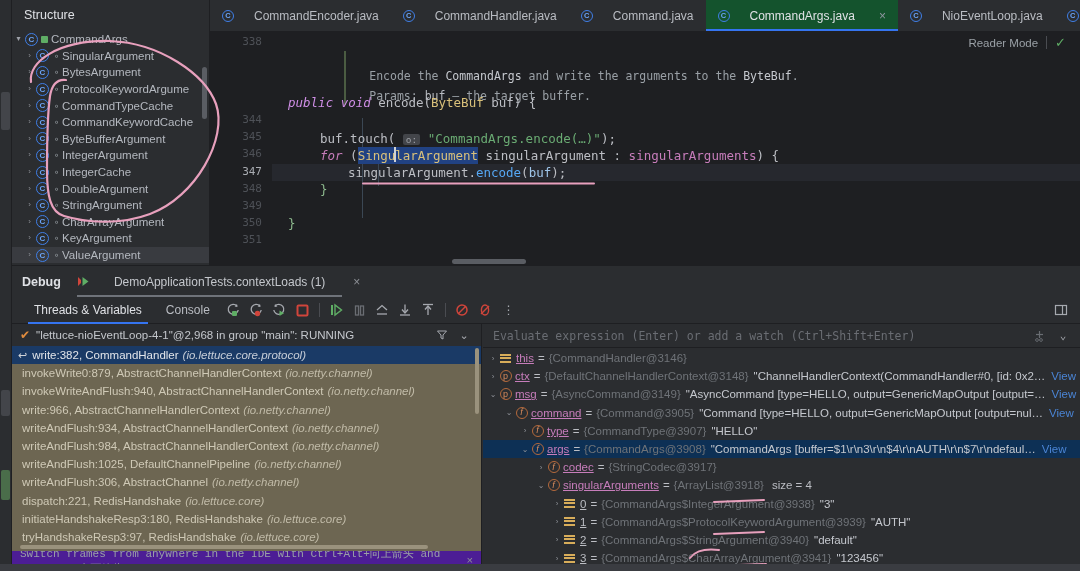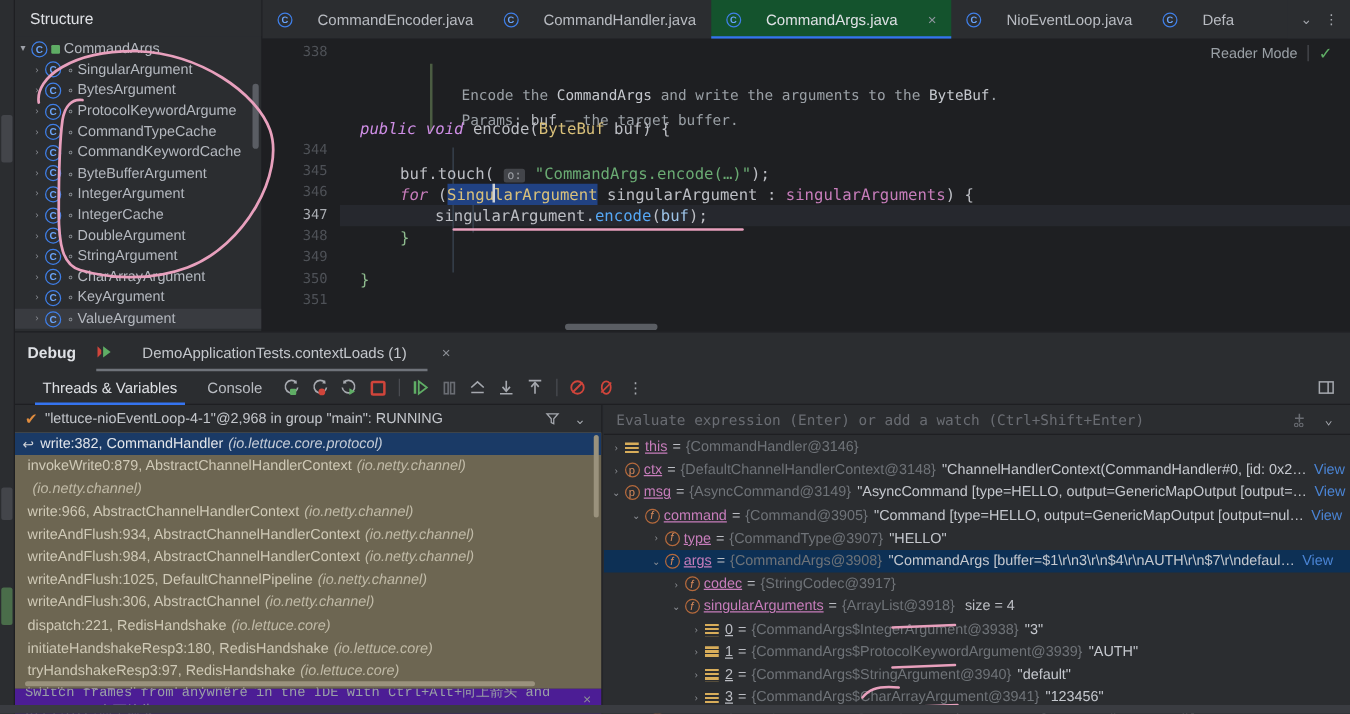--- a/index.html
+++ b/index.html
@@ -387,20 +387,24 @@
     <div class="tabbar">
       <div id="tabs-host" style="display:flex;align-items:stretch;">
           <div class="tab">
             <span class="cicon"></span>
             <span>CommandEncoder.java</span>
           </div>
           <div class="tab">
             <span class="cicon"></span>
             <span>CommandHandler.java</span>
           </div>
+          <div class="tab">
+            <span class="cicon"></span>
+            <span>Command.java</span>
+          </div>
           <div class="tab active">
             <span class="cicon"></span>
             <span>CommandArgs.java</span>
             <span class="tab-close">×</span>
           </div>
           <div class="tab">
             <span class="cicon"></span>
             <span>NioEventLoop.java</span>
           </div>
           <div class="tab">
@@ -583,20 +587,21 @@
             <div class="frame-row sel">
               <span class="frame-arrow">↩</span>
               <span>write:382, CommandHandler</span>
               <span class="frame-pkg">(io.lettuce.core.protocol)</span>
             </div>
             <div class="frame-row">
               <span>invokeWrite0:879, AbstractChannelHandlerContext</span>
               <span class="frame-pkg">(io.netty.channel)</span>
             </div>
             <div class="frame-row">
+              <span>invokeWriteAndFlush:940, AbstractChannelHandlerContext</span>
               <span class="frame-pkg">(io.netty.channel)</span>
             </div>
             <div class="frame-row">
               <span>write:966, AbstractChannelHandlerContext</span>
               <span class="frame-pkg">(io.netty.channel)</span>
             </div>
             <div class="frame-row">
               <span>writeAndFlush:934, AbstractChannelHandlerContext</span>
               <span class="frame-pkg">(io.netty.channel)</span>
             </div>

